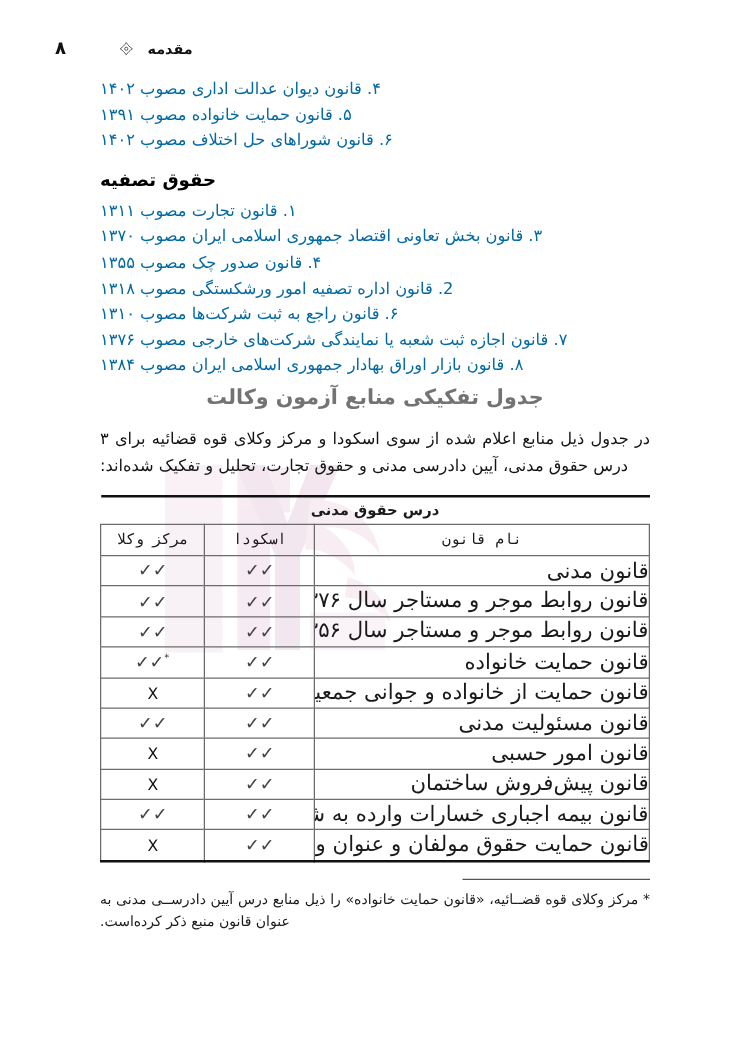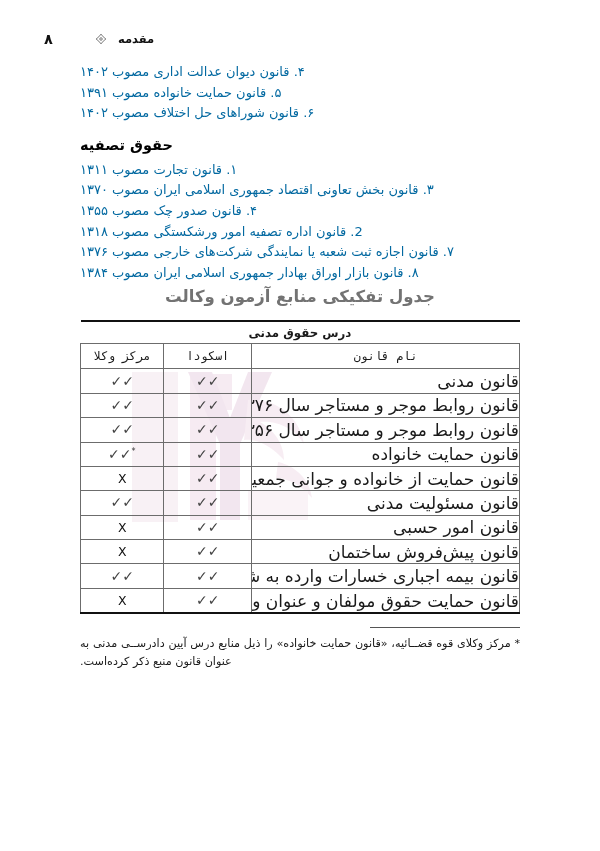--- a/index.html
+++ b/index.html
@@ -254,25 +254,27 @@
       <li>۵. قانون حمایت خانواده مصوب ۱۳۹۱</li>
       <li>۶. قانون شوراهای حل اختلاف مصوب ۱۴۰۲</li>
     </ol>
 
     <h2 class="section-title">حقوق تصفیه</h2>
     <ol class="law-list">
       <li>۱. قانون تجارت مصوب ۱۳۱۱</li>
       <li>۳. قانون بخش تعاونی اقتصاد جمهوری اسلامی ایران مصوب ۱۳۷۰</li>
       <li>۴. قانون صدور چک مصوب ۱۳۵۵</li>
       <li>2. قانون اداره تصفیه امور ورشکستگی مصوب ۱۳۱۸</li>
+      <li>۶. قانون راجع به ثبت شرکت‌ها مصوب ۱۳۱۰</li>
       <li>۷. قانون اجازه ثبت شعبه یا نمایندگی شرکت‌های خارجی مصوب ۱۳۷۶</li>
       <li>۸. قانون بازار اوراق بهادار جمهوری اسلامی ایران مصوب ۱۳۸۴</li>
     </ol>
 
     <h1 class="main-title">جدول تفکیکی منابع آزمون وکالت</h1>
+    <p class="intro">در جدول ذیل منابع اعلام شده از سوی اسکودا و مرکز وکلای قوه قضائیه برای ۳ درس حقوق مدنی، آیین دادرسی مدنی و حقوق تجارت، تحلیل و تفکیک شده‌اند:</p>
 
     <table class="resource-table">
       <colgroup>
         <col class="c-name">
         <col class="c-eskoda">
         <col class="c-center">
       </colgroup>
       <thead>
         <tr>
           <th class="group-head" colspan="3">درس حقوق مدنی</th>

